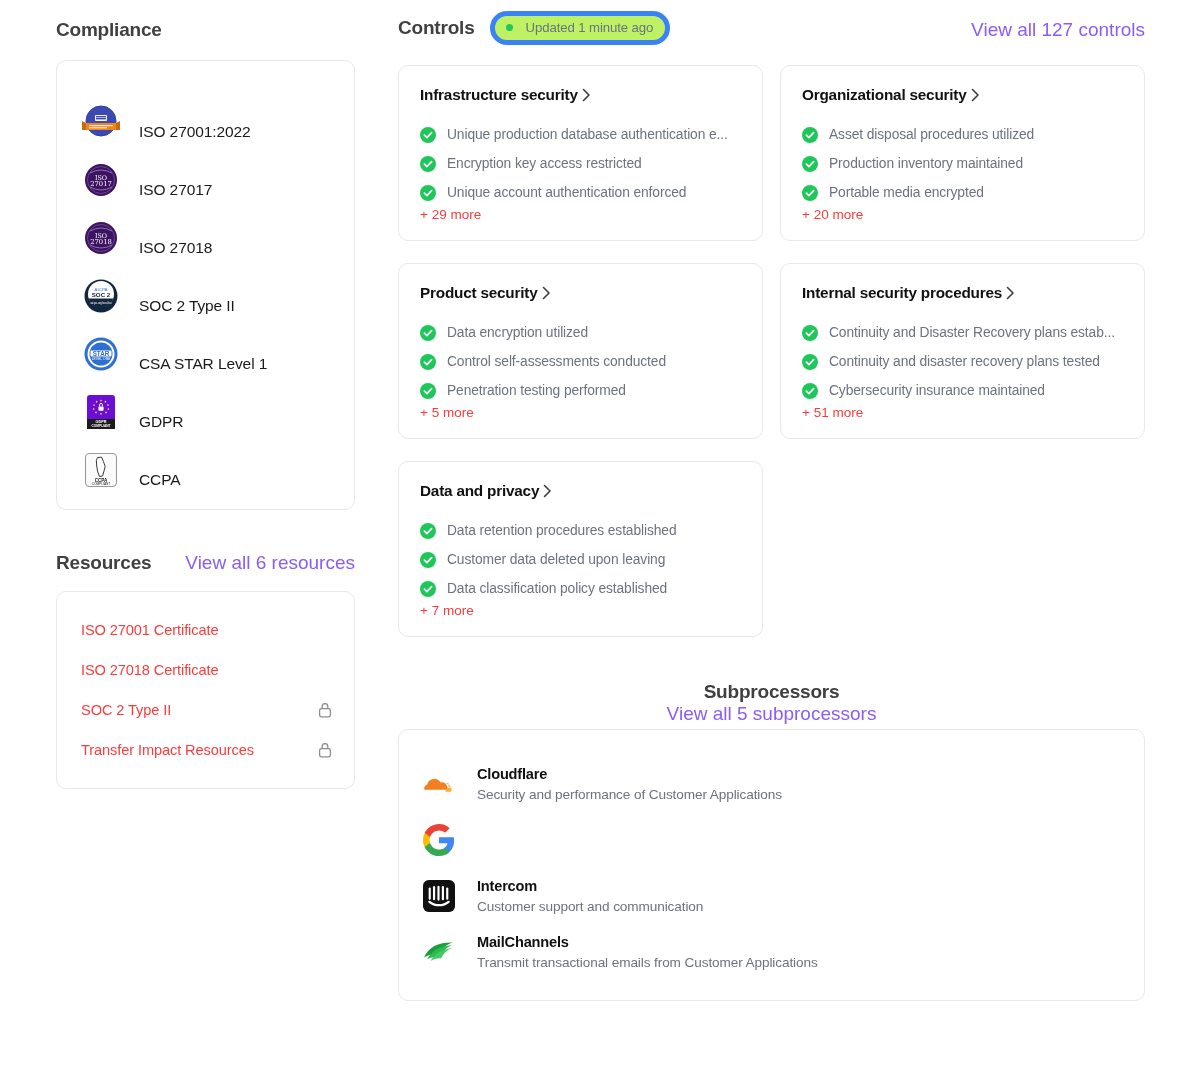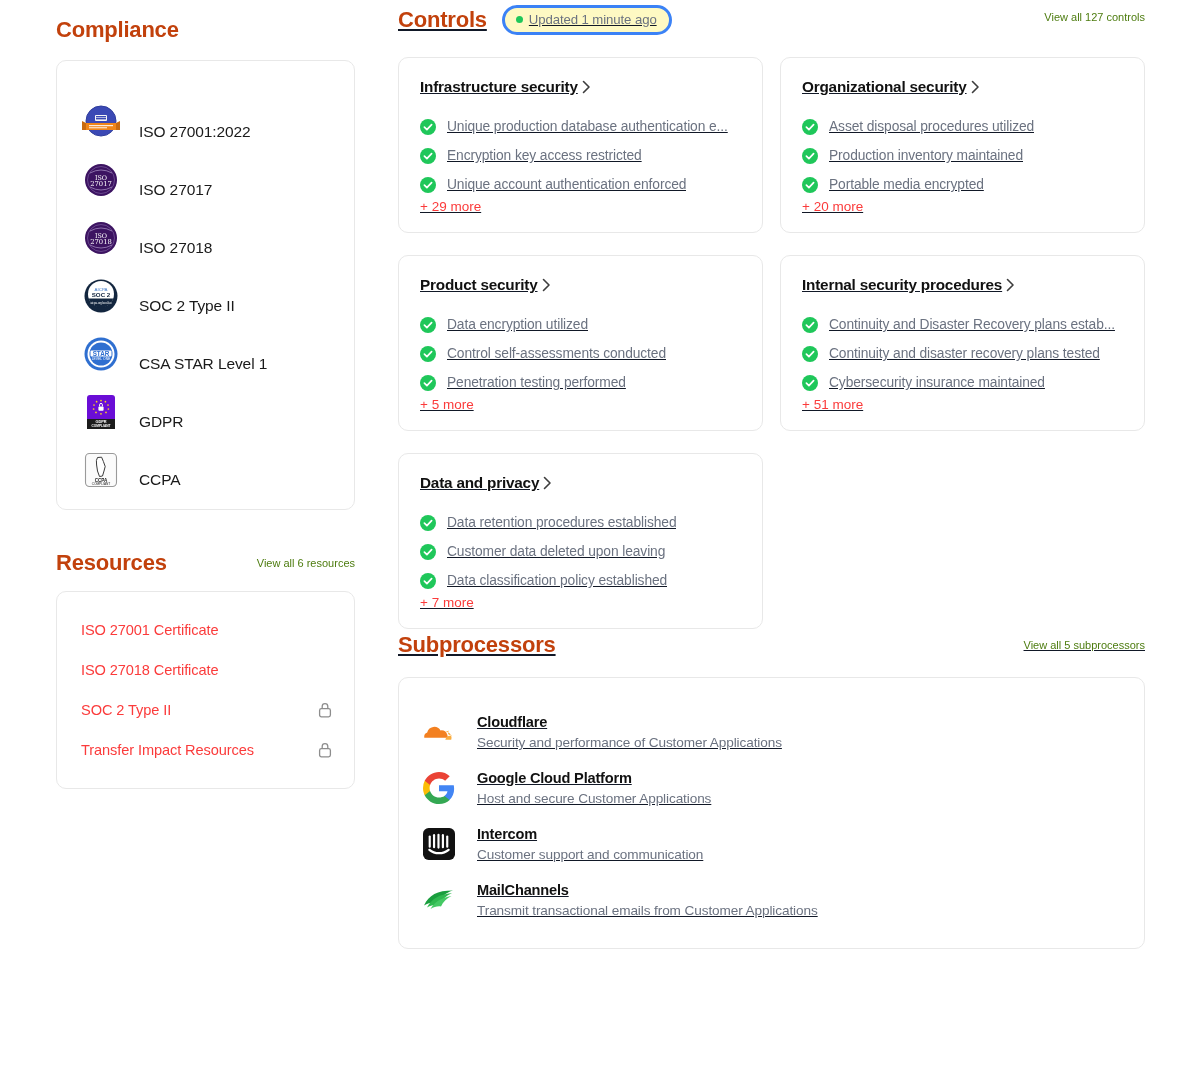--- a/index.html
+++ b/index.html
@@ -14,28 +14,28 @@
   .page { position: relative; width: 1203px; height: 1080px; }
 
   
   .card {
     background: #ffffff;
     border: 1px solid #e8e8e8;
     border-radius: 10px;
   }
 
   .section-title {
-    font-size: 22px;
+    font-size: 19px;
     font-weight: bold;
     letter-spacing: -0.2px;
-    color: #c2410c;
+    color: #404040;
   }
   .view-all {
-    font-size: 11px;
-    color: #4d7c0f;
+    font-size: 19px;
+    color: #8b5cf6;
     text-decoration: none;
     cursor: pointer;
     white-space: nowrap;
   }
 
   
   .left-col { position: absolute; left: 56px; top: 14px; width: 299px; }
 
   .compliance-head { height: 32px; display: flex; align-items: center; }
 
@@ -59,31 +59,31 @@
   .resources-card { margin-top: 13px; padding: 18px 0 18px 0; }
   .res-row {
     display: flex; align-items: center; justify-content: space-between;
     height: 40px; padding: 0 22px 0 24px;
     cursor: pointer;
   }
   .res-label { font-size: 14.6px; color: #fb3b3b; letter-spacing: -0.1px; }
   .lock { width: 14px; height: 16px; flex: 0 0 14px; }
 
   
-  .main-col { position: absolute; left: 398px; top: 4px; width: 747px; text-decoration: underline; }
+  .main-col { position: absolute; left: 398px; top: 12px; width: 747px; }
 
   .controls-head {
     display: flex; align-items: center; height: 32px; position: relative;
   }
   .pill {
-    display: inline-flex; align-items: center; gap: 6px;
-    border: 3px solid #3b82f6; border-radius: 999px;
+    display: inline-flex; align-items: center; gap: 13px;
+    border: 5px solid #3b82f6; border-radius: 999px;
     padding: 4px 12px 5px 11px;
     margin-left: 15px;
-    background: #fef9c3;
+    background: #bef264;
   }
   .pill .dot { width: 7px; height: 7px; border-radius: 50%; background: #1fc75a; }
   .pill span.txt { font-size: 13.2px; color: #6b7280; letter-spacing: -0.1px; }
   .controls-head .view-all { position: absolute; right: 0; top: 7px; }
 
   .controls-grid {
     margin-top: 21px;
     display: grid;
     grid-template-columns: 365px 365px;
     column-gap: 17px;
@@ -102,22 +102,22 @@
   }
   .ctrl-item .ctxt {
     font-size: 13.8px; color: #6b7280; letter-spacing: -0.1px;
     white-space: nowrap; overflow: hidden; text-overflow: ellipsis;
   }
   .check { width: 16px; height: 16px; flex: 0 0 16px; }
   .more { font-size: 13.5px; color: #fb3b3b; margin-top: 0; cursor: pointer; }
 
   
   .subproc-head {
-    height: 32px;
-    display: flex; align-items: center; justify-content: space-between;
+    margin-top: 44px; height: 32px;
+    display: flex; align-items: center; justify-content: space-between; flex-direction: column;
   }
   .subproc-card { margin-top: 16px; padding: 26px 0 20px 0; }
   .sub-row { display: flex; align-items: center; padding: 9px 0 9px 21px; }
   .sub-logo {
     width: 38px; height: 38px; flex: 0 0 38px;
     display: flex; align-items: center; justify-content: center;
   }
   .sub-text { margin-left: 19px; }
   .sub-name { font-size: 14.6px; font-weight: bold; color: #111111; letter-spacing: -0.2px; }
   .sub-desc { font-size: 13.6px; color: #6b7280; margin-top: 5px; letter-spacing: -0.1px; }
@@ -473,24 +473,20 @@
 
       <div class="sub-row">
         <div class="sub-logo">
           <svg viewBox="0 0 34 34" width="32" height="32">
             <path fill="#4285f4" d="M33 17.4c0-1.2-.1-2.3-.3-3.4H17v6.5h9c-.4 2.1-1.6 3.9-3.4 5.1v4.2h5.5c3.2-3 5-7.3 5-12.4z"></path>
             <path fill="#34a853" d="M17 34c4.6 0 8.5-1.5 11.3-4.2l-5.5-4.2c-1.5 1-3.5 1.6-5.8 1.6-4.4 0-8.2-3-9.5-7H1.8v4.4C4.6 30.2 10.4 34 17 34z"></path>
             <path fill="#fbbc05" d="M7.5 20.2c-.3-1-.5-2.1-.5-3.2s.2-2.2.5-3.2V9.4H1.8A17 17 0 0 0 0 17c0 2.7.7 5.3 1.8 7.6l5.7-4.4z"></path>
             <path fill="#ea4335" d="M17 6.8c2.5 0 4.7.9 6.5 2.5l4.9-4.9C25.5 1.7 21.6 0 17 0 10.4 0 4.6 3.8 1.8 9.4l5.7 4.4c1.3-4 5.1-7 9.5-7z"></path>
           </svg>
         </div>
-        <div class="sub-text">
-          <div class="sub-name">Google Cloud Platform</div>
-          <div class="sub-desc">Host and secure Customer Applications</div>
-        </div>
       </div>
 
       <div class="sub-row">
         <div class="sub-logo">
           <svg viewBox="0 0 34 34" width="32" height="32">
             <rect x="0" y="0" width="34" height="34" rx="6" fill="#111111"></rect>
             <g fill="#ffffff">
               <rect x="6" y="8" width="2.3" height="13" rx="1.15"></rect>
               <rect x="10.6" y="6.5" width="2.3" height="15" rx="1.15"></rect>
               <rect x="15.3" y="6" width="2.3" height="16" rx="1.15"></rect>

